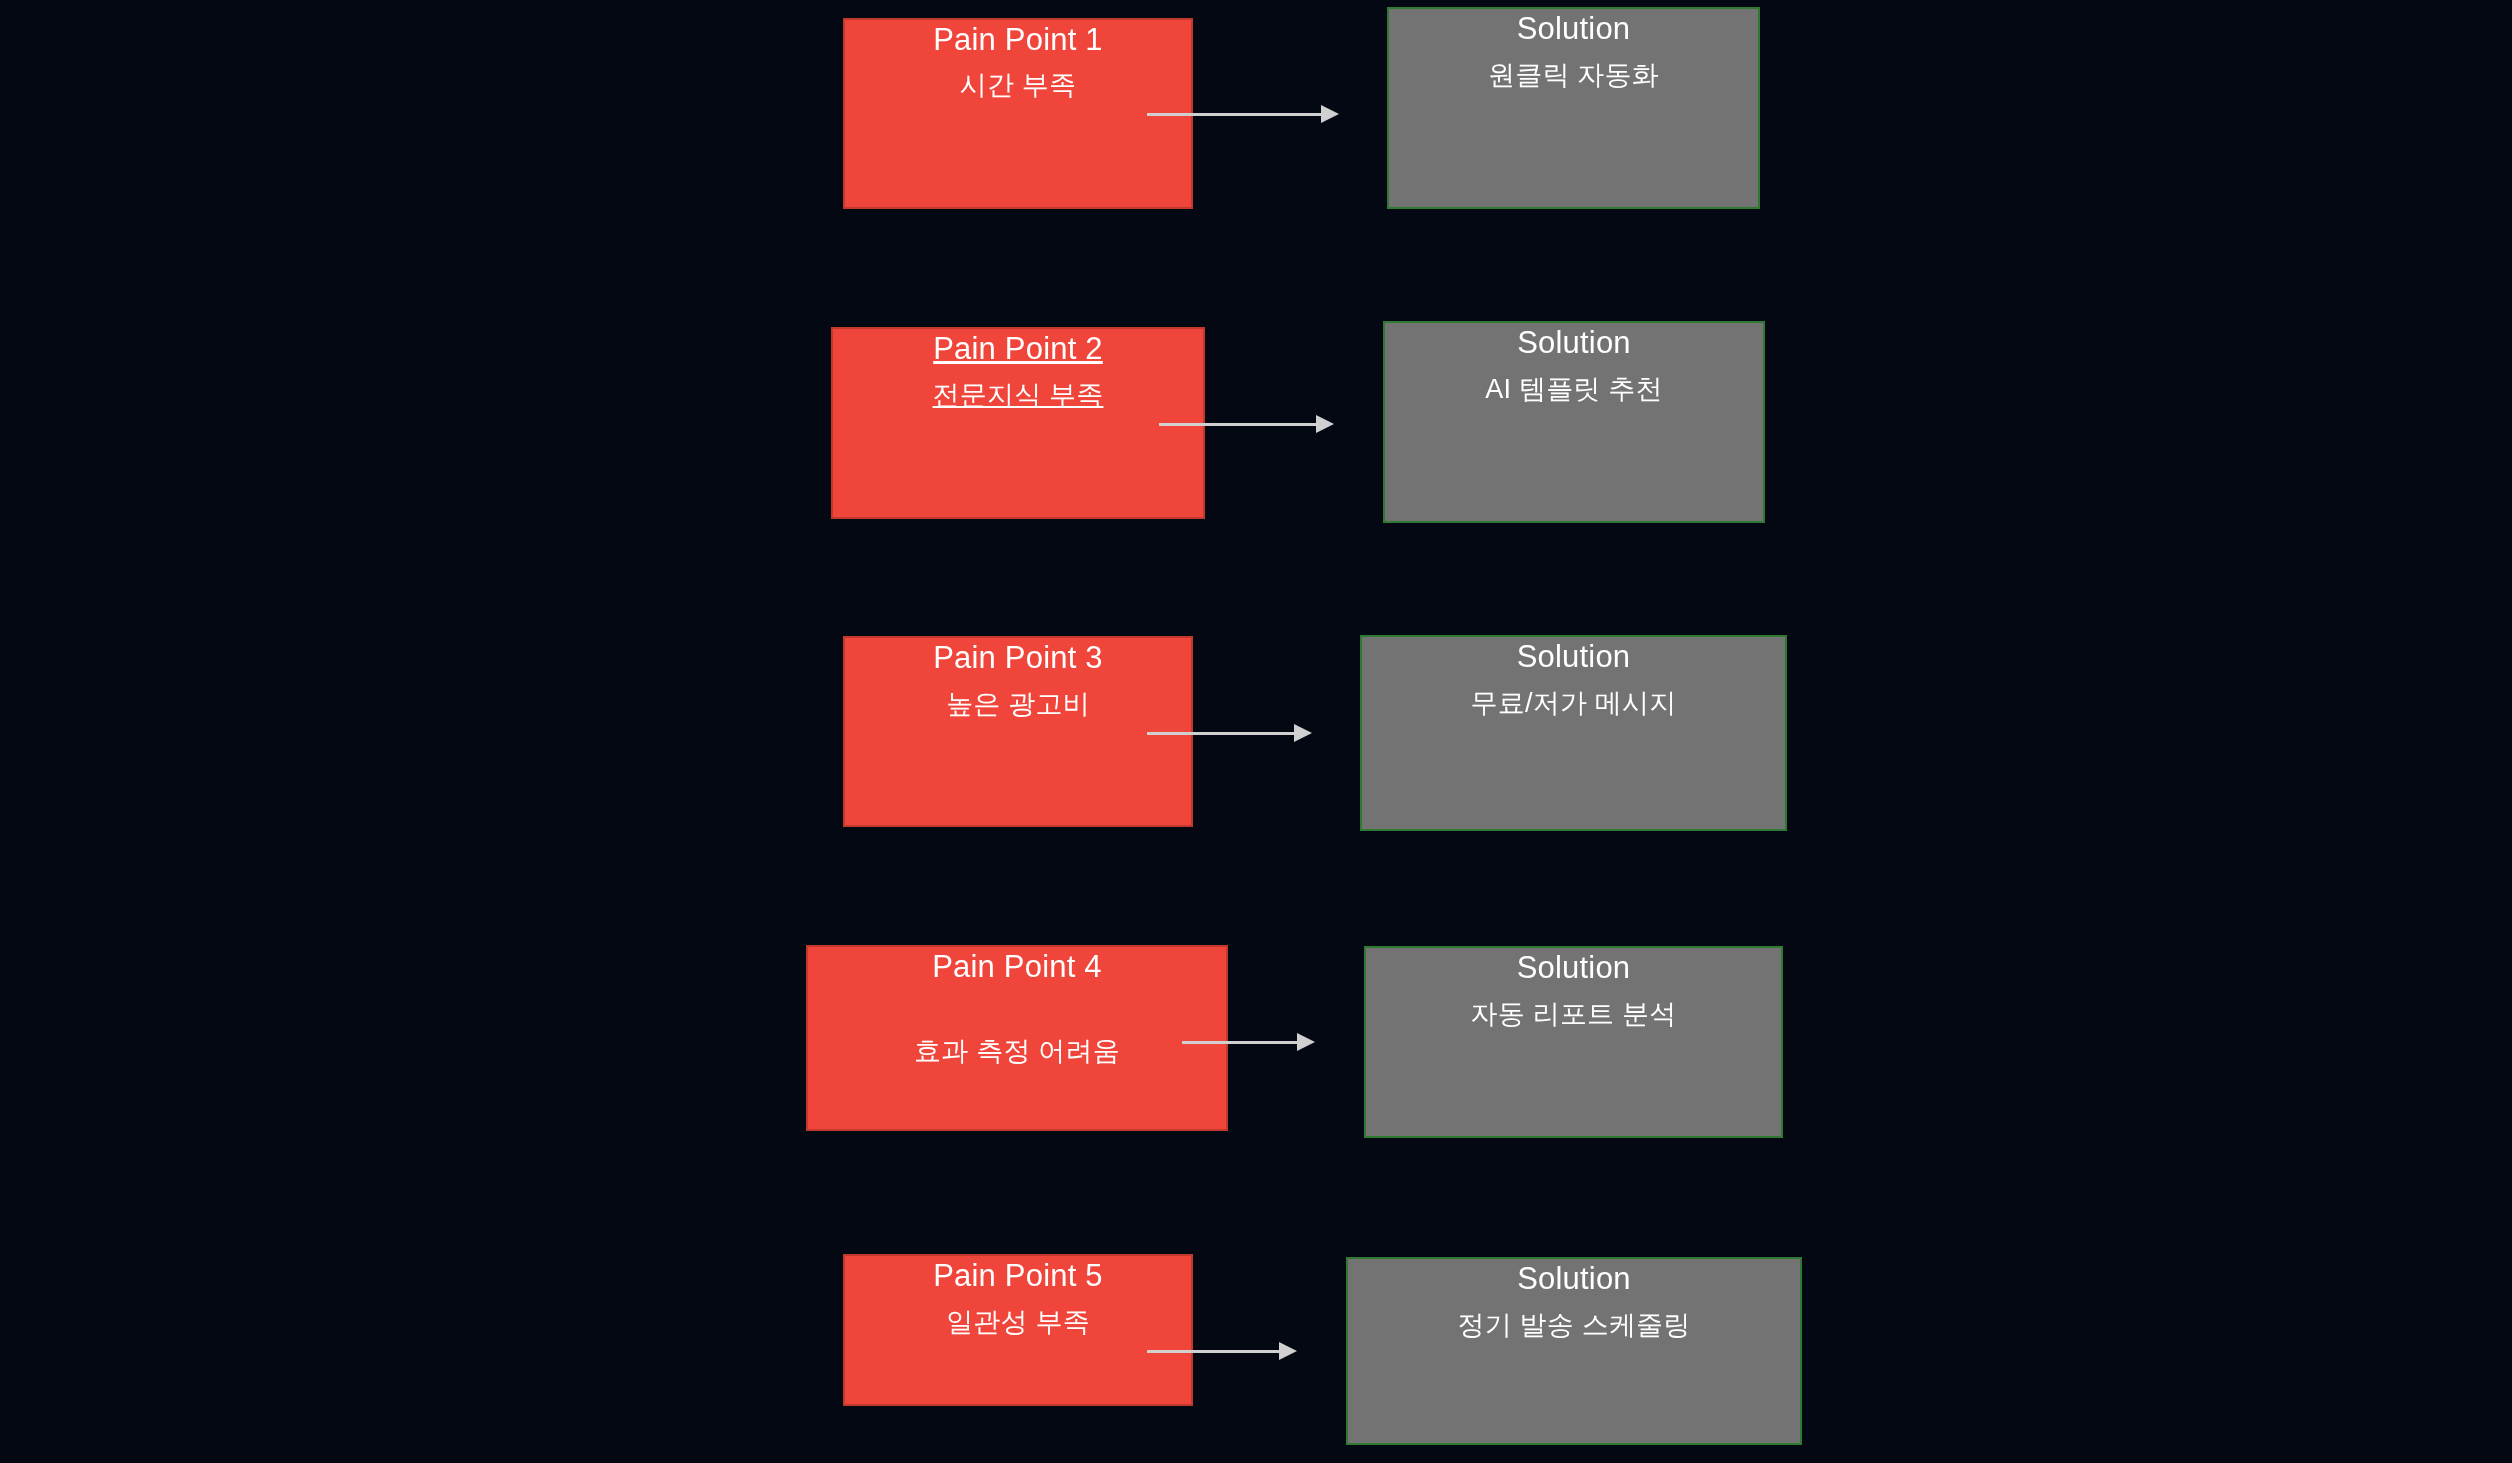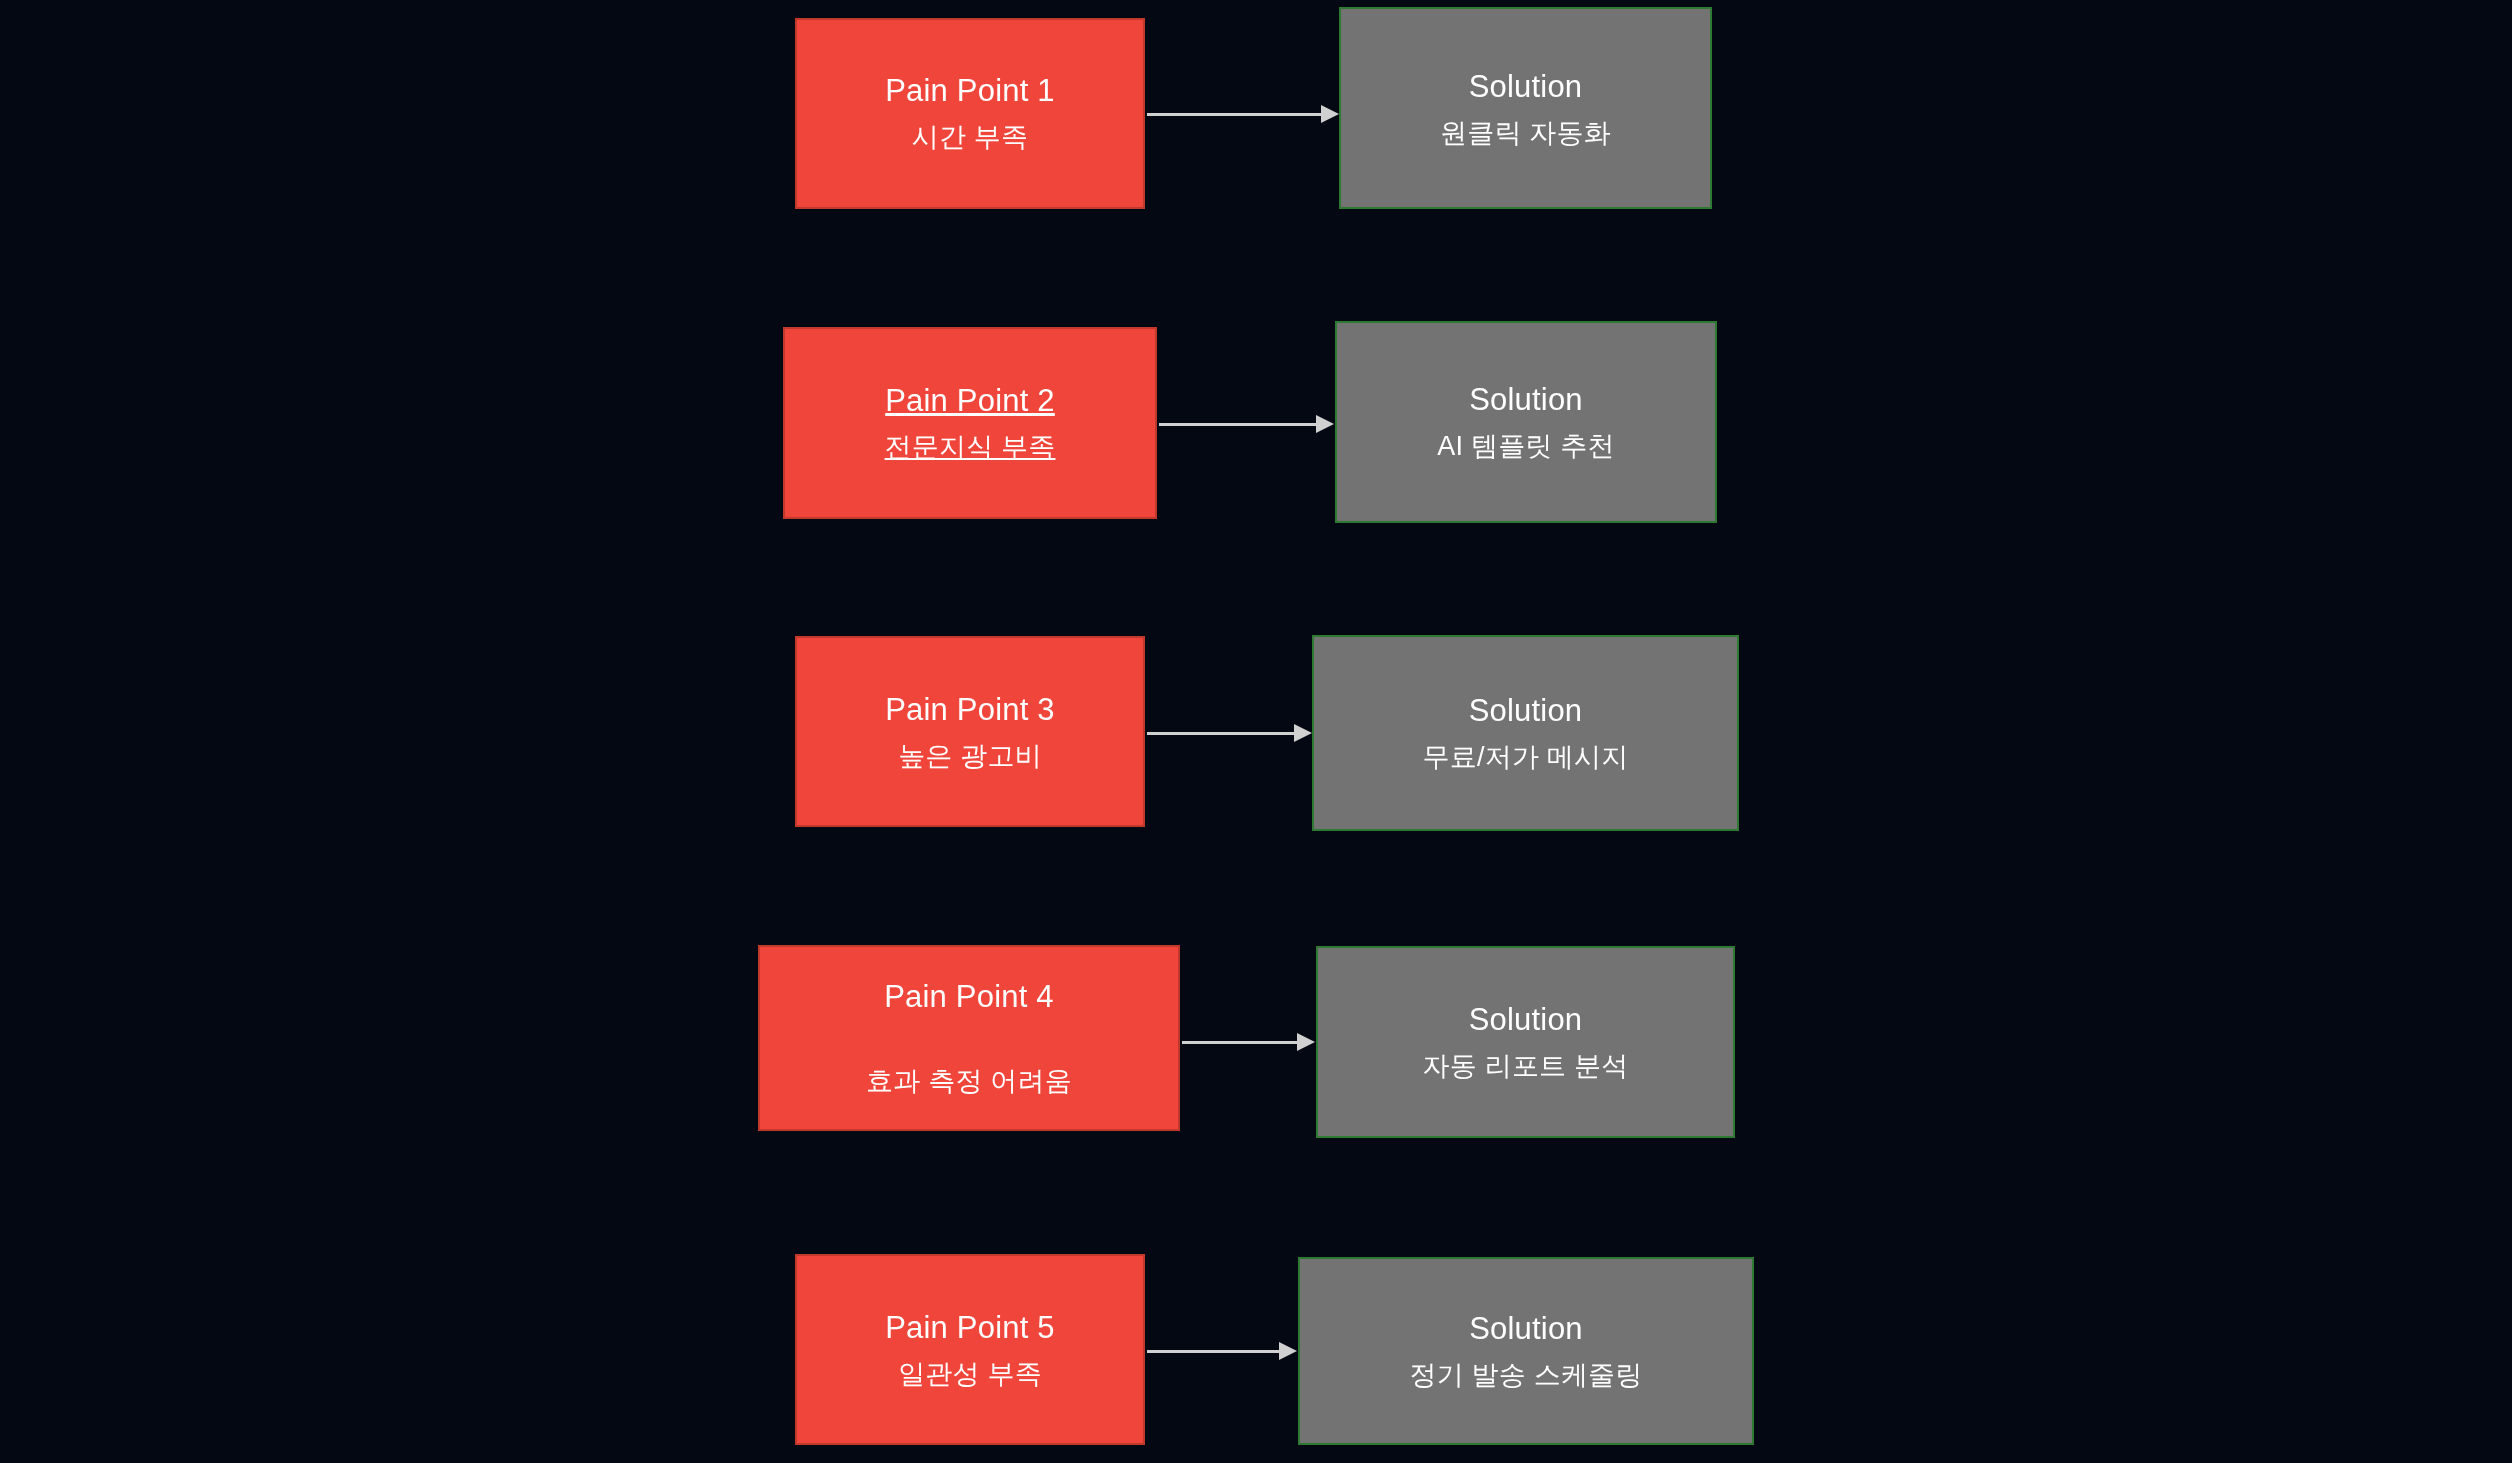--- a/index.html
+++ b/index.html
@@ -19,25 +19,25 @@
     width: 2512px;
     height: 1464px;
     background: #040813;
   }
   .node {
     position: absolute;
     box-sizing: border-box;
     display: flex;
     flex-direction: column;
     align-items: center;
-    justify-content: center;
     text-align: center;
     color: #ffffff;
     line-height: 1.28;
     letter-spacing: 0.2px;
+    margin-left: 48px;
   }
   .node .line1 {
     font-size: 31px;
     font-weight: 400;
     white-space: nowrap;
   }
   .node .line2 {
     font-size: 27px;
     font-weight: 400;
     white-space: nowrap;
@@ -122,21 +122,21 @@
   </div>
   <div class="edge" style="left:1182px; top:1041px; width:134px;">
     <div class="shaft" style="width:115px;"></div>
     <div class="head" style="left:115px;"></div>
   </div>
   <div class="node solution" style="left:1316px; top:946px; width:419px; height:192px;">
     <div class="line1">Solution</div>
     <div class="line2">자동 리포트 분석</div>
   </div>
 
-  <div class="node pain" style="left:795px; top:1254px; width:350px; height:191px;">
+  <div class="node pain" style="left:795px; top:1254px; width:350px; height:152px;">
     <div class="line1">Pain Point 5</div>
     <div class="line2">일관성 부족</div>
   </div>
   <div class="edge" style="left:1147px; top:1350px; width:150px;">
     <div class="shaft" style="width:132px;"></div>
     <div class="head" style="left:132px;"></div>
   </div>
   <div class="node solution" style="left:1298px; top:1257px; width:456px; height:188px;">
     <div class="line1">Solution</div>
     <div class="line2">정기 발송 스케줄링</div>

